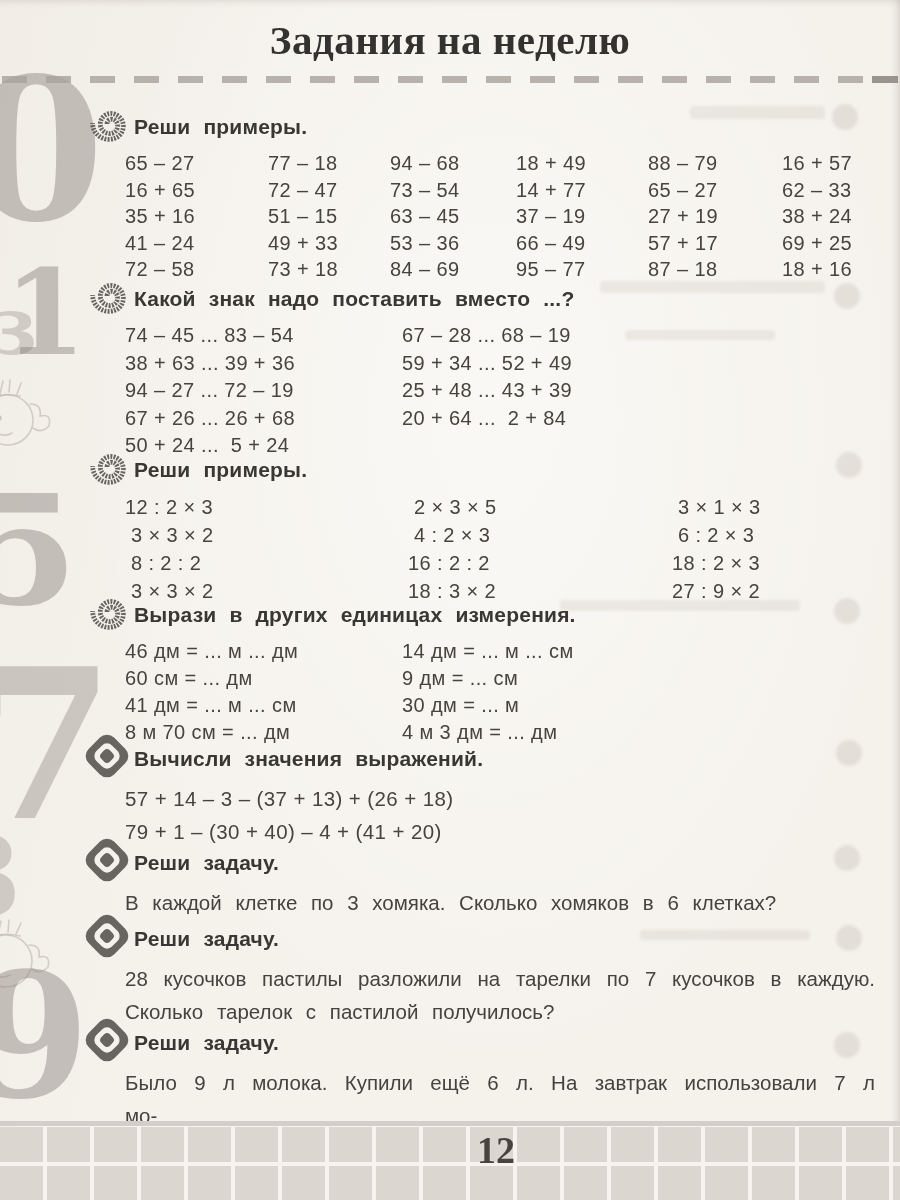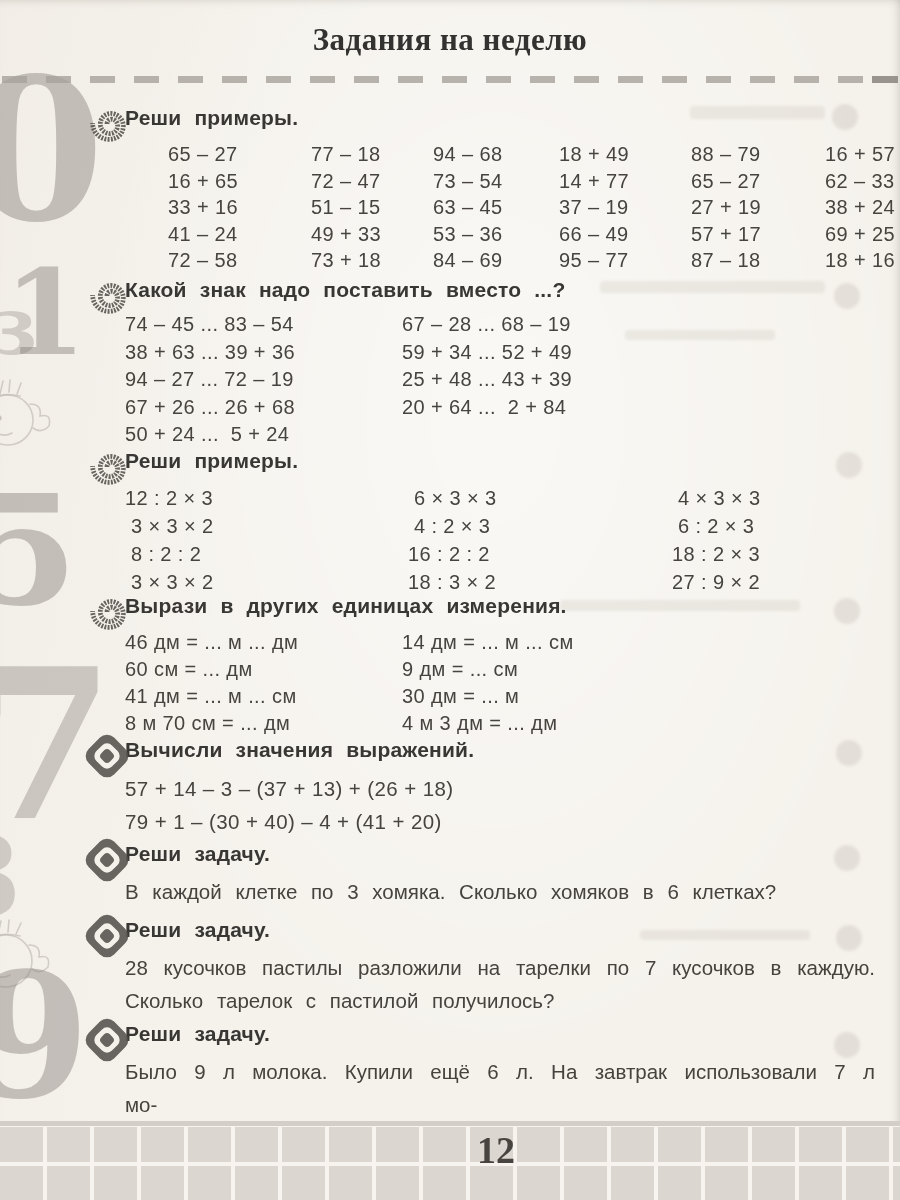--- a/index.html
+++ b/index.html
@@ -10,39 +10,39 @@
       radial-gradient(ellipse at 55% 35%, rgba(255,255,255,.5), rgba(255,255,255,0) 60%),
       linear-gradient(100deg, rgba(235,230,222,.35), rgba(255,255,255,0) 30%);
     box-shadow: inset -8px 0 10px -7px rgba(90,80,70,.25), inset 0 8px 10px -8px rgba(90,80,70,.18);
     font-family:"Liberation Sans", sans-serif;
     color:#3d3b38;
   }
   
   .title{
     position:absolute; top:16px; left:0; width:100%; text-align:center;
     font-family:"Liberation Serif", serif; font-weight:700;
-    font-size:31px; line-height:48px; color:#343230; letter-spacing:.5px; margin:0;
+    font-size:41px; line-height:48px; color:#343230; letter-spacing:.5px; margin:0;
   }
   .rule{
     position:absolute; top:76px; left:2px; right:30px; height:7px;
     background:repeating-linear-gradient(90deg,#a7a29b 0 25px, transparent 25px 44px);
     opacity:.8;
   }
   .rule-cap{position:absolute; top:76px; right:2px; width:26px; height:7px; background:#8f8a83; opacity:.9;}
   
   .task{position:absolute; left:0; right:0; padding:0 25px 0 125px; box-sizing:border-box;}
   .task .icon{position:absolute; left:84px; top:-3px; width:46px; height:46px; opacity:.88;}
   .heading{
-    margin:0; font-size:21px; line-height:28px; font-weight:700;
+    margin:9px; font-size:21px; line-height:28px; font-weight:700;
     color:#393734; word-spacing:7px; letter-spacing:.2px;
   }
   .grid{display:grid;}
   .grid .cell{white-space:pre; font-size:20px; color:#47443f; letter-spacing:.4px;}
   .g1{grid-template-columns:143px 122px 126px 132px 134px auto; margin-top:9px;}
-  .g1 .cell{line-height:26.5px;margin-left:43px;}
+  .g1 .cell{line-height:26.5px;}
   .g2{grid-template-columns:277px auto; margin-top:7px;}
   .g2 .cell{line-height:27.5px;}
   .g3{grid-template-columns:283px 264px auto; margin-top:9px;}
   .g3 .cell{line-height:28px;}
   .g4{grid-template-columns:277px auto; margin-top:9px;}
   .g4 .cell{line-height:27px;}
   .g5{grid-template-columns:auto; margin-top:8px;}
   .g5 .cell{line-height:33px; font-size:20.5px;}
   .plines{margin-top:7px;}
   .plines .cell{
@@ -142,21 +142,21 @@
         <span class="cell">94 – 68</span>
         <span class="cell">18 + 49</span>
         <span class="cell">88 – 79</span>
         <span class="cell">16 + 57</span>
         <span class="cell">16 + 65</span>
         <span class="cell">72 – 47</span>
         <span class="cell">73 – 54</span>
         <span class="cell">14 + 77</span>
         <span class="cell">65 – 27</span>
         <span class="cell">62 – 33</span>
-        <span class="cell">33 + 16</span>
+        <span class="cell">35 + 16</span>
         <span class="cell">51 – 15</span>
         <span class="cell">63 – 45</span>
         <span class="cell">37 – 19</span>
         <span class="cell">27 + 19</span>
         <span class="cell">38 + 24</span>
         <span class="cell">41 – 24</span>
         <span class="cell">49 + 33</span>
         <span class="cell">53 – 36</span>
         <span class="cell">66 – 49</span>
         <span class="cell">57 + 17</span>
@@ -188,22 +188,22 @@
       </div>
   </section>
 
   <section class="task" style="top:447px">
     <svg class="icon" viewBox="0 0 48 48" fill="none" stroke="#55514c" stroke-width="5" stroke-dasharray="2 1.3">
       <path d="M24 24c0-3 2-5 5-5s6 3 6 7-3 8-8 8-10-4-10-10 5-11 11-11 13 5 13 13-6 14-15 14-17-7-17-17"></path>
     </svg>
     <h3 class="heading">Реши  примеры.</h3>
     <div class="grid g3">
         <span class="cell">12 : 2 × 3</span>
-        <span class="cell"> 6 × 3 × 3</span>
-        <span class="cell"> 4 × 3 × 3</span>
+        <span class="cell"> 2 × 3 × 5</span>
+        <span class="cell"> 3 × 1 × 3</span>
         <span class="cell"> 3 × 3 × 2</span>
         <span class="cell"> 4 : 2 × 3</span>
         <span class="cell"> 6 : 2 × 3</span>
         <span class="cell"> 8 : 2 : 2</span>
         <span class="cell">16 : 2 : 2</span>
         <span class="cell">18 : 2 × 3</span>
         <span class="cell"> 3 × 3 × 2</span>
         <span class="cell">18 : 3 × 2</span>
         <span class="cell">27 : 9 × 2</span>
       </div>

